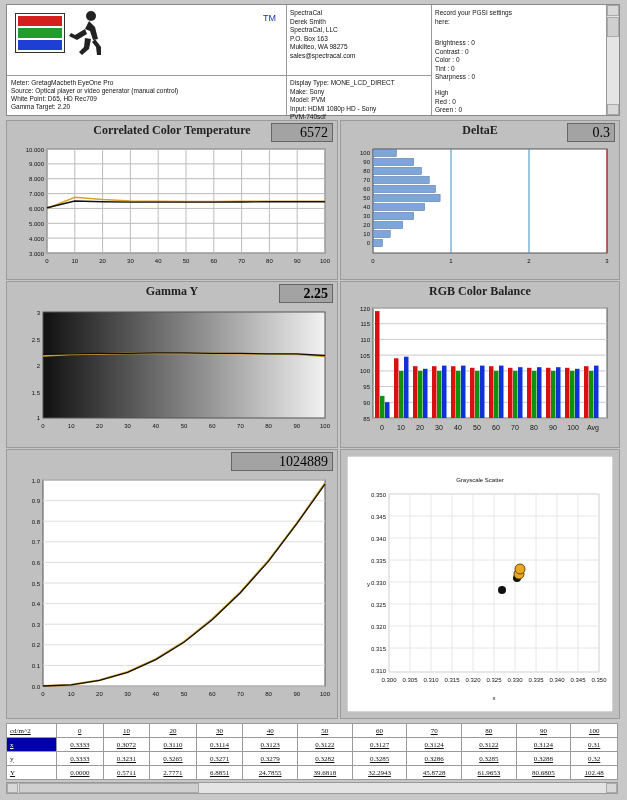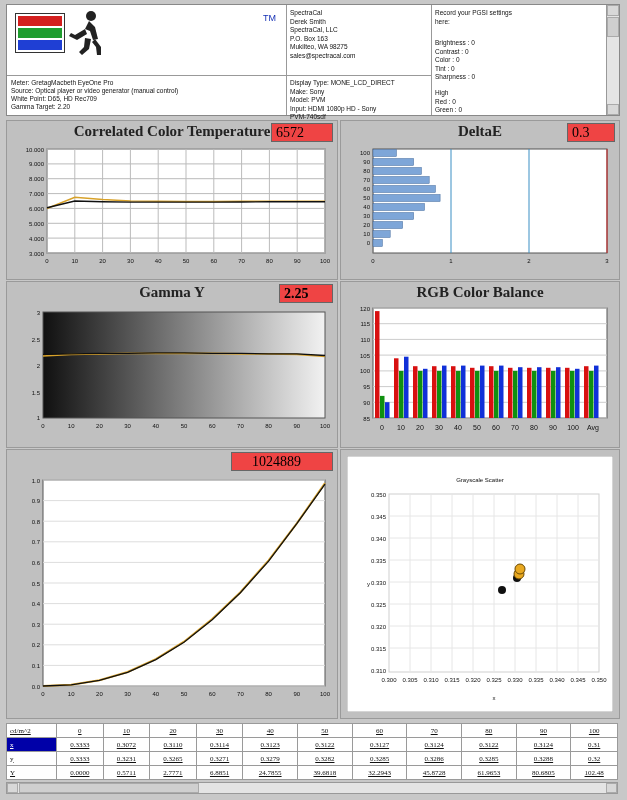--- a/index.html
+++ b/index.html
@@ -26,22 +26,22 @@
   .hdr-mid-bot{position:absolute;left:283px;top:74px;width:140px;font-size:6.5px;color:#111;line-height:8.5px;}
   .hdr-vline2{position:absolute;left:424px;top:0;width:1px;height:110px;background:#999;}
   .hdr-right{position:absolute;left:428px;top:4px;width:170px;font-size:6.5px;color:#111;line-height:8.5px;}
   .scrollv{position:absolute;right:0;top:0;width:12px;height:110px;background:#e4e4e4;border-left:1px solid #999;}
   .scrollv .arrow{width:12px;height:11px;background:#d8d8d8;border:1px solid #aaa;box-sizing:border-box;}
   .scrollv .thumb{position:absolute;top:12px;left:0;width:12px;height:20px;background:#cfcfcf;border:1px solid #aaa;box-sizing:border-box;}
   .scrollv .arrow.bot{position:absolute;bottom:0;left:0;}
 
   
   .panel{position:absolute;background:#c0c0c0;border:1px solid #9a9a9a;}
-  .panel .title{position:absolute;left:0;top:2px;width:100%;text-align:center;font-size:15px;font-weight:bold;color:#222;font-family:"Liberation Serif",serif;}
-  .valbox{position:absolute;right:4px;top:2px;background:#ef4444;border:1px solid #666;font-family:"Liberation Serif",serif;font-size:14px;text-align:left;padding:0 4px;line-height:17px;}
+  .panel .title{position:absolute;left:0;top:2px;width:100%;text-align:center;font-size:12px;font-weight:bold;color:#222;font-family:"Liberation Serif",serif;}
+  .valbox{position:absolute;right:4px;top:2px;background:#a3a3a3;border:1px solid #666;font-family:"Liberation Serif",serif;font-size:14px;text-align:right;padding:0 4px;line-height:17px;}
 
   
   .datatable{position:absolute;left:6px;top:723px;width:612px;border-collapse:collapse;background:#fff;font-size:7px;font-family:"Liberation Serif",serif;}
   .datatable td,.datatable th{border:1px solid #9a9a9a;text-align:center;height:13px;padding:0;font-weight:normal;color:#111;text-decoration:underline;}
   .datatable .rowhdr{background:#0000a8;color:#fff;width:46px;text-align:left;padding-left:3px;}
   .datatable .rowhdr2{background:#ffffff;color:#111;width:46px;text-align:left;padding-left:3px;}
   .datatable thead td{background:#ffffff;}
   .datatable thead td.first{text-align:left;padding-left:3px;}
 
   .hscroll{position:absolute;left:6px;top:782px;width:612px;height:12px;background:#e4e4e4;border:1px solid #999;box-sizing:border-box;}

